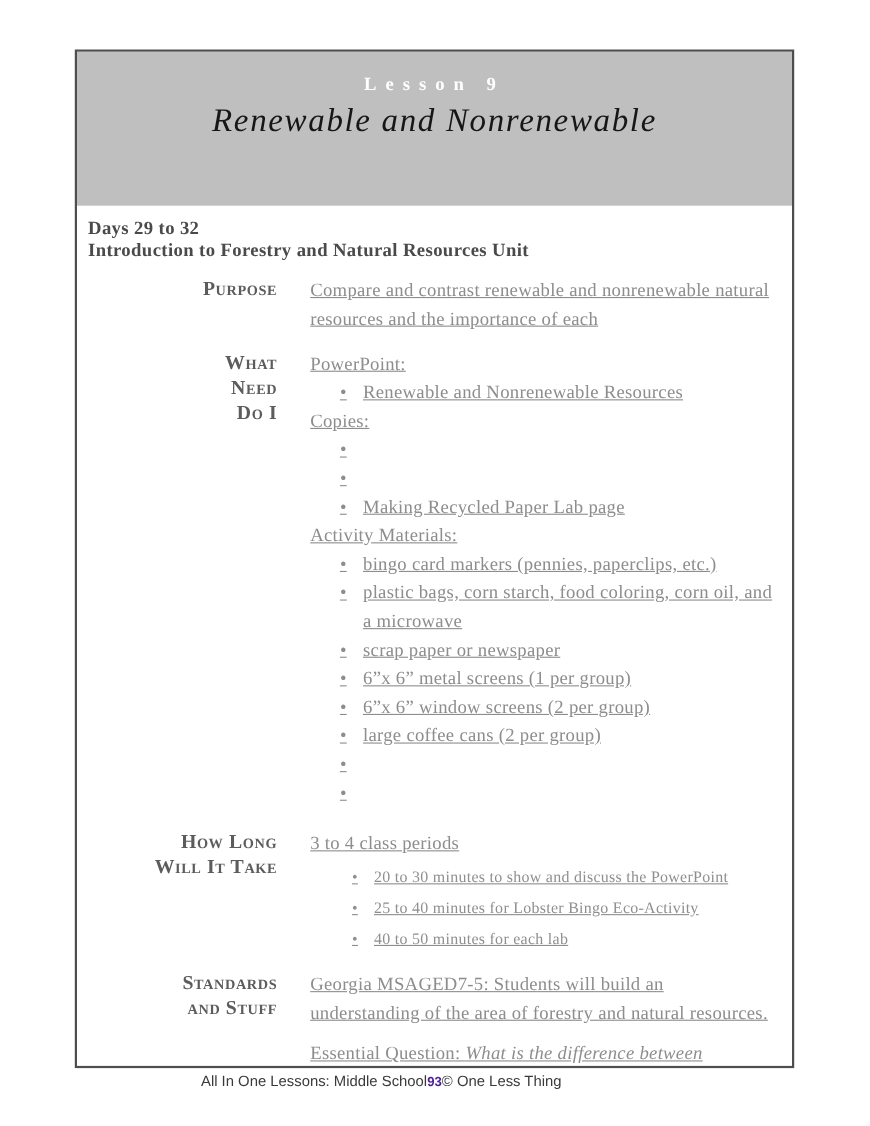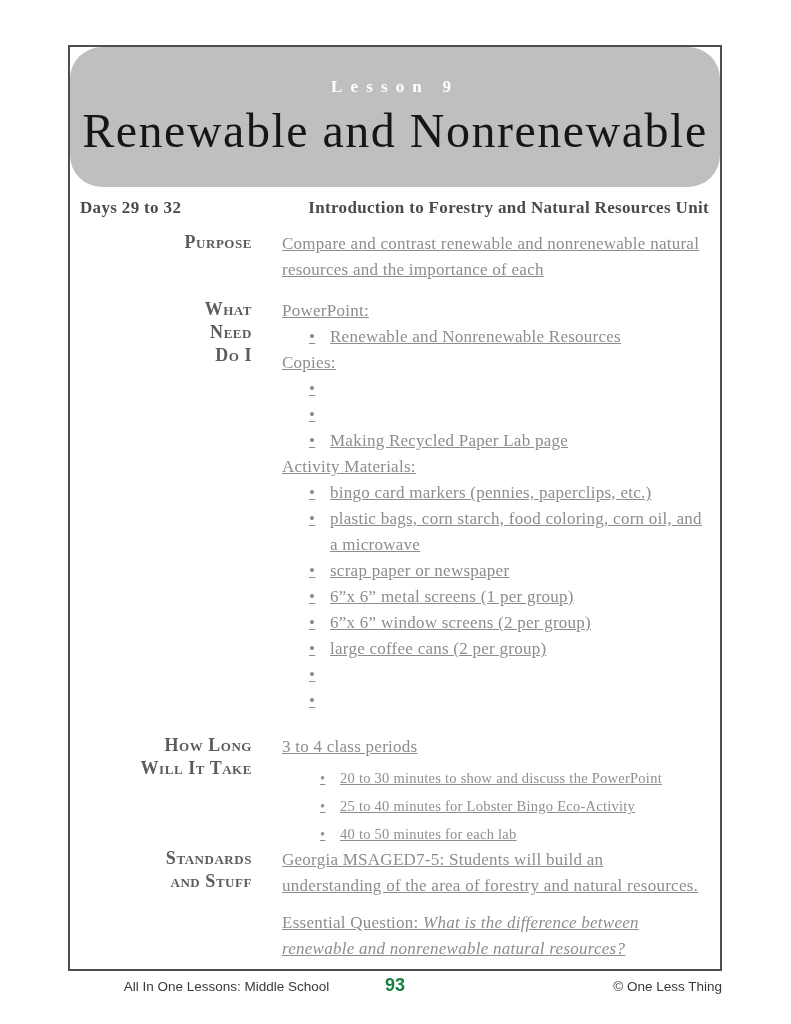--- a/index.html
+++ b/index.html
@@ -15,46 +15,47 @@
     width:654px; height:926px;
     border:2px solid #4e4e4e;
     background:#ffffff;
     overflow:hidden;
   }
   
   .banner {
     height:140px;
     background:#bfbfbf;
     text-align:center;
-    padding-top:30px;
-    border-radius:32px;
+    padding-top:20px;
   }
   .lesson-number {
     color:#ffffff;
     font-weight:bold;
     font-size:17px;
     letter-spacing:0.48em;
   }
   .lesson-title {
     margin-top:6px;
-    font-size:48px;
+    font-style:italic;
+    font-size:30px;
     color:#161616;
     letter-spacing:1.5px;
     white-space:nowrap;
   }
   
   .meta-row {
     display:flex;
     justify-content:space-between;
     align-items:baseline;
     padding:11px 11px 0 10px;
     font-weight:bold;
     font-size:17px;
     color:#4a4a4a;
     letter-spacing:0.02em;
+    flex-direction:column;
   }
   
   .section { display:flex; margin-top:15px; }
   .sec-label {
     width:182px; flex:none;
     text-align:right;
     font-weight:bold;
     font-variant:small-caps;
     color:#5c5c5c;
     font-size:18px;
@@ -66,21 +67,21 @@
     padding-left:30px;
     padding-right:16px;
     color:#8d8d8d;
     font-size:17px;
     line-height:26px;
     letter-spacing:0.015em;
     text-decoration:underline;
   }
   .section-purpose { margin-top:13px; }
   .section-duration { margin-top:20px; }
-  .section-standards { margin-top:3px; }
+  .section-standards { margin-top:18px; }
   
   .mat-row { display:flex; }
   .mat-row .dot { flex:none; width:21px; margin-left:27px; color:#8d8d8d; }
   .mat-row .row-text { flex:1; }
   
   .hl-row {
     display:flex;
     font-size:14.5px;
     line-height:19px;
     margin-top:9px;
@@ -96,23 +97,23 @@
   .footer {
     position:absolute;
     left:68px; top:975px;
     width:654px;
     display:flex;
     align-items:baseline;
     font-family:"Liberation Sans", sans-serif;
     font-size:13.5px;
     color:#3a3a3a;
   }
-  .f-left { flex:1; text-align:center; }
-  .f-center { flex:none; font-weight:bold; font-size:18px; color:#15803d; }
-  .f-right { flex:1; text-align:right; }
+  .f-left { flex:1; text-align:right; }
+  .f-center { flex:none; font-weight:bold; font-size:12px; color:#4c1d95; }
+  .f-right { flex:1; }
 </style>
 </head>
 <body>
 
 <div class="sheet">
 
   <div class="banner">
     <div class="lesson-number">Lesson 9</div>
     <div class="lesson-title">Renewable and Nonrenewable</div>
   </div>

